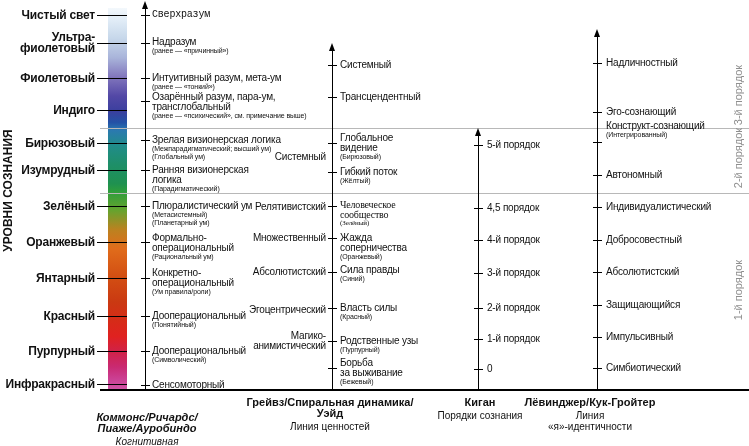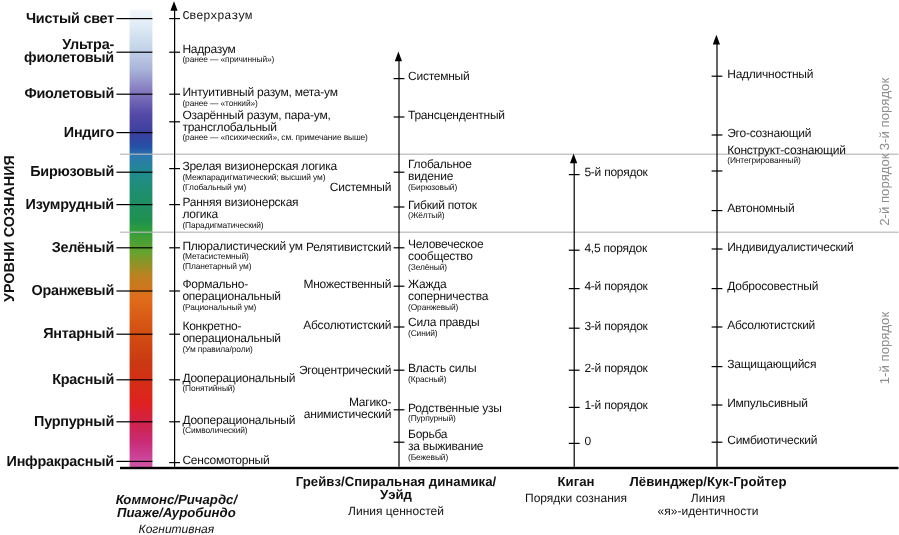--- a/index.html
+++ b/index.html
@@ -192,21 +192,21 @@
       <div class="main" style="">Глобальное</div>
       <div class="main" style="">видение</div>
       <div class="sm" style="">(Бирюзовый)</div>
     </div>
     <div class="tick abs" style="left: 328px; top: 172px; background: rgb(0, 0, 0);"></div>
     <div class="item abs" style="left: 340px; top: 167px;">
       <div class="main" style="">Гибкий поток</div>
       <div class="sm" style="">(Жёлтый)</div>
     </div>
     <div class="tick abs" style="left: 328px; top: 206px; background: rgb(0, 0, 0);"></div>
-    <div class="item abs" style="left: 340px; top: 200px;">
+    <div class="item abs" style="left: 340px; top: 200px; font-family: Liberation Serif, serif;">
       <div class="main" style="">Человеческое</div>
       <div class="main" style="">сообщество</div>
       <div class="sm" style="">(Зелёный)</div>
     </div>
     <div class="tick abs" style="left: 328px; top: 238px; background: rgb(0, 0, 0);"></div>
     <div class="item abs" style="left: 340px; top: 233px;">
       <div class="main" style="">Жажда</div>
       <div class="main" style="">соперничества</div>
       <div class="sm" style="">(Оранжевый)</div>
     </div>

